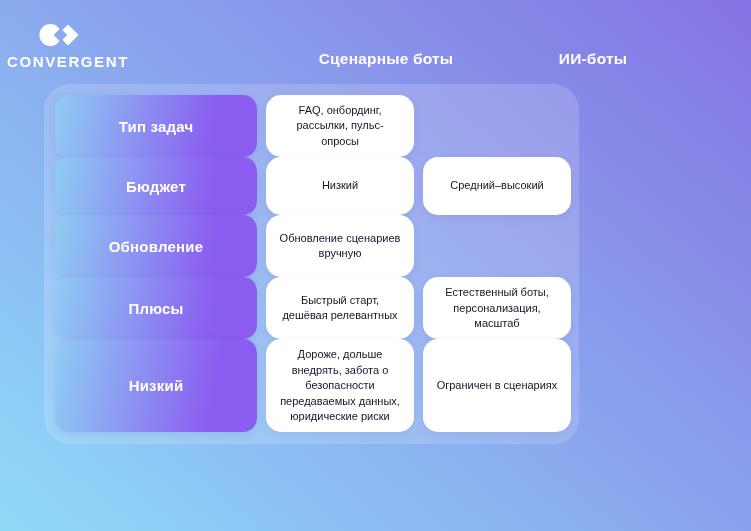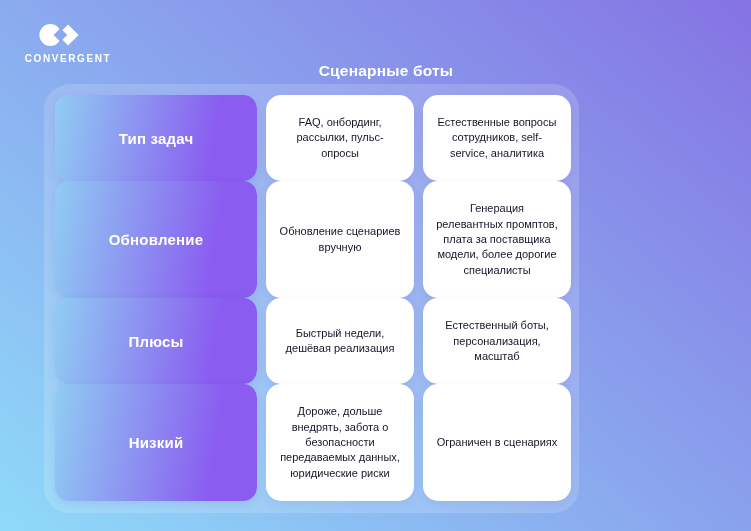--- a/index.html
+++ b/index.html
@@ -13,27 +13,27 @@
     width:751px;height:531px;overflow:hidden;
     font-family:"Liberation Sans","DejaVu Sans",sans-serif;
     background:linear-gradient(40deg,var(--bg-start) 0%,var(--bg-end) 100%);
     position:relative;
   }
   .stage{position:absolute;inset:0;}
 
   
   .logo{position:absolute;left:27px;top:22px;width:66px;display:flex;flex-direction:column;align-items:center;}
   .logo-icon{width:42px;height:26px;display:block;}
-  .logo-text{margin-top:5px;color:var(--text-light);font-weight:bold;font-size:10px;letter-spacing:1.6px;white-space:nowrap;margin-left:16px;}
+  .logo-text{margin-top:5px;color:var(--text-light);font-weight:bold;font-size:15px;letter-spacing:1.6px;white-space:nowrap;margin-left:16px;}
 
   
   .grid-cols{display:grid;grid-template-columns:202px 1fr 1fr;column-gap:9px;}
 
   
-  .header-row{position:absolute;left:55px;top:62px;width:644px;align-items:center;}
+  .header-row{position:absolute;left:55px;top:50px;width:644px;align-items:center;}
   .col-header{
     color:var(--text-light);font-weight:bold;font-size:15.5px;text-align:center;letter-spacing:.2px;
   }
   .col-header.shifted{position:relative;left:14px;}
 
   
   .panel{
     position:absolute;left:44px;top:84px;width:535px;box-sizing:border-box;
     background:var(--panel-tint);border-radius:26px;
     padding:11px 8px 12px 11px;
@@ -47,21 +47,21 @@
   .pill{
     border-radius:14px;
     background:linear-gradient(99deg,var(--pill-start) 0%,var(--pill-end) 78%);
     color:var(--text-light);font-weight:bold;font-size:15px;letter-spacing:.2px;
     display:flex;align-items:center;justify-content:center;
     box-shadow:0 3px 8px rgba(70,70,170,0.12);
   }
   .card{
     border-radius:15px;background:var(--card-bg);
     display:flex;align-items:center;justify-content:center;
-    padding:20px 12px;box-sizing:border-box;
+    padding:8px 12px;box-sizing:border-box;
     box-shadow:0 3px 8px rgba(70,70,170,0.08);
   }
   .cell-text{
     color:var(--text-dark);font-size:11px;font-weight:500;line-height:1.4;
     text-align:center;white-space:pre-line;
   }
 </style>
 </head>
 <body>
 
@@ -79,50 +79,54 @@
         <circle cx="14" cy="16" r="13.5" fill="#fff"></circle>
         <rect x="26.8" y="6.8" width="18.4" height="18.4" fill="#fff" transform="rotate(45 36 16)"></rect>
       </g>
     </svg>
     <div class="logo-text">CONVERGENT</div>
   </div>
 
   <div class="header-row grid-cols">
     <div></div>
     <div class="col-header shifted">Сценарные боты</div>
+    <div class="col-header">ИИ-боты</div>
   </div>
 
   <div class="panel">
 
     <div class="row grid-cols h58">
       <div class="pill">Тип задач</div>
       <div class="card">
         <span class="cell-text">FAQ, онбординг, рассылки, пульс-опросы</span>
       </div>
-      <div class="card">
-        <span class="cell-text">Естественные вопросы сотрудников, self-service, аналитика</span>
-      </div>
     </div>
 
 
+    <div class="row grid-cols h58">
+      <div class="pill">Бюджет</div>
+      <div class="card">
+        <span class="cell-text">Низкий</span>
+      </div>
+      <div class="card">
+        <span class="cell-text">Средний–высокий</span>
+      </div>
+    </div>
 
     <div class="row grid-cols h62">
       <div class="pill">Обновление</div>
       <div class="card">
         <span class="cell-text">Обновление сценариев вручную</span>
       </div>
-      <div class="card">
-        <span class="cell-text">Генерация релевантных промптов, плата за поставщика модели, более дорогие специалисты</span>
-      </div>
     </div>
 
     <div class="row grid-cols h58">
       <div class="pill">Плюсы</div>
       <div class="card">
-        <span class="cell-text">Быстрый недели, дешёвая реализация</span>
+        <span class="cell-text">Быстрый старт, дешёвая релевантных</span>
       </div>
       <div class="card">
         <span class="cell-text">Естественный боты, персонализация, масштаб</span>
       </div>
     </div>
 
     <div class="row grid-cols h59">
       <div class="pill">Низкий</div>
       <div class="card">
         <span class="cell-text">Дороже, дольше внедрять, забота о безопасности передаваемых данных, юридические риски</span>

